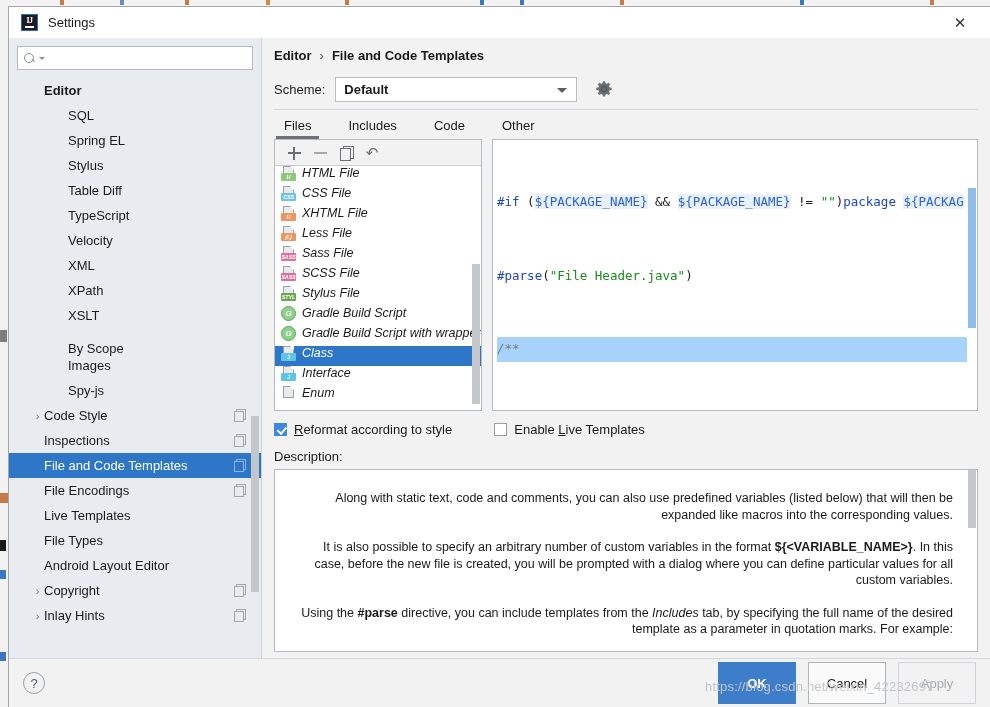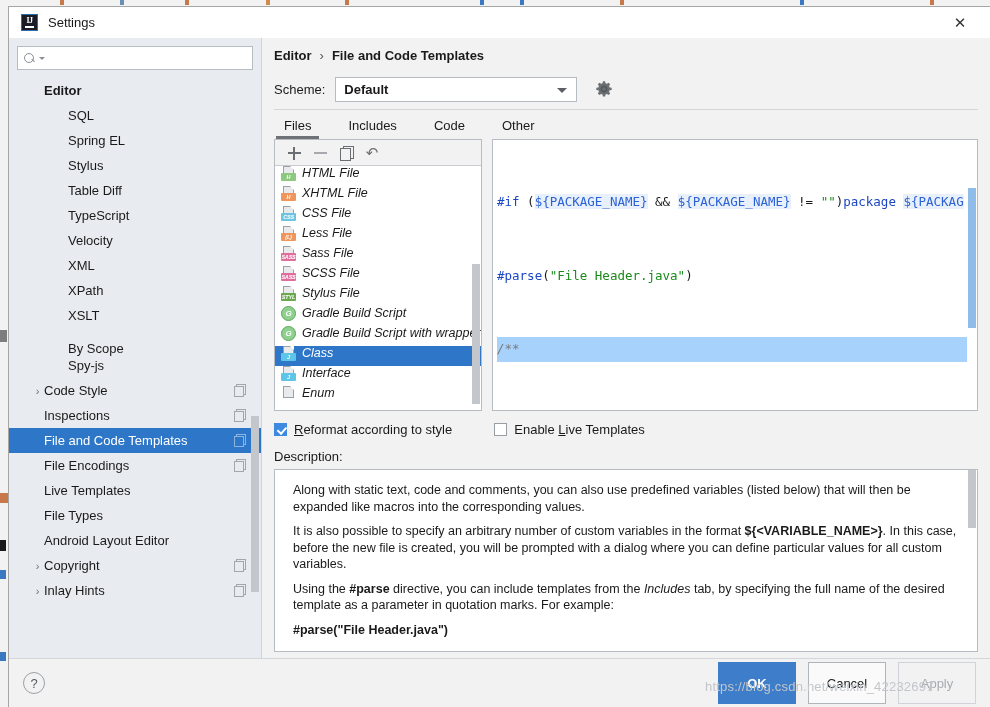--- a/index.html
+++ b/index.html
@@ -380,21 +380,21 @@
   .cb-label u { text-decoration: underline; }
 
   #desc-label { font-size: 13px; color: #1a1a1a; margin: 6px 0 5px 0; flex: 0 0 auto; }
   #desc-box {
     flex: 1 1 auto; min-height: 0;
     border: 1px solid #b7bcc2; background: #ffffff;
     padding: 4px 8px 4px 10px;
     font-size: 12.5px; line-height: 16.5px; color: #1a1a1a;
     position: relative; overflow: hidden;
   }
-  #desc-box p { margin: 8px; }
+  #desc-box p { margin: 16px; text-align: right; }
   #desc-box b { font-weight: bold; }
   #desc-box i { font-style: italic; }
   #desc-thumb {
     position: absolute; right: 1px; top: 0; width: 8px; height: 58px;
     background: #c3c7cc;
   }
 
   
   #footer {
     flex: 0 0 49px;
@@ -514,20 +514,24 @@
           <div class="tree-row lvl1">
             <span class="arrow empty">›</span>
             <span class="label" style="margin-left: 24px;">XSLT</span>
           </div>
           <div class="tree-row lvl1">
             <span class="arrow empty">›</span>
             <span class="label" style="margin-left: 24px; margin-top: 16px;">By Scope</span>
           </div>
           <div class="tree-row lvl1">
             <span class="arrow empty">›</span>
+            <span class="label" style="margin-left: 24px;">Images</span>
+          </div>
+          <div class="tree-row lvl1">
+            <span class="arrow empty">›</span>
             <span class="label" style="margin-left: 24px;">Spy-js</span>
           </div>
           <div class="tree-row lvl0b">
             <span class="arrow">›</span>
             <span class="label">Code Style</span>
             <span class="copy-badge"></span>
           </div>
           <div class="tree-row lvl0b">
             <span class="arrow empty">›</span>
             <span class="label">Inspections</span>
@@ -626,31 +630,31 @@
                     <span class="page"></span>
                     <span class="fold"></span>
                     <span class="tag" style="background: rgb(140, 201, 127);">H</span>
                   </span>
                   <span>HTML File</span>
                 </div>
                 <div class="tpl-row">
                   <span class="ficon">
                     <span class="page"></span>
                     <span class="fold"></span>
+                    <span class="tag" style="background: rgb(110, 195, 224);">CSS</span>
+                  </span>
+                  <span>CSS File</span>
+                </div>
+                <div class="tpl-row">
+                  <span class="ficon">
+                    <span class="page"></span>
+                    <span class="fold"></span>
                     <span class="tag" style="background: rgb(240, 149, 92);">H</span>
                   </span>
                   <span>XHTML File</span>
-                </div>
-                <div class="tpl-row">
-                  <span class="ficon">
-                    <span class="page"></span>
-                    <span class="fold"></span>
-                    <span class="tag" style="background: rgb(110, 195, 224);">CSS</span>
-                  </span>
-                  <span>CSS File</span>
                 </div>
                 <div class="tpl-row">
                   <span class="ficon">
                     <span class="page"></span>
                     <span class="fold"></span>
                     <span class="tag" style="background: rgb(240, 149, 92);">{L}</span>
                   </span>
                   <span>Less File</span>
                 </div>
                 <div class="tpl-row">

